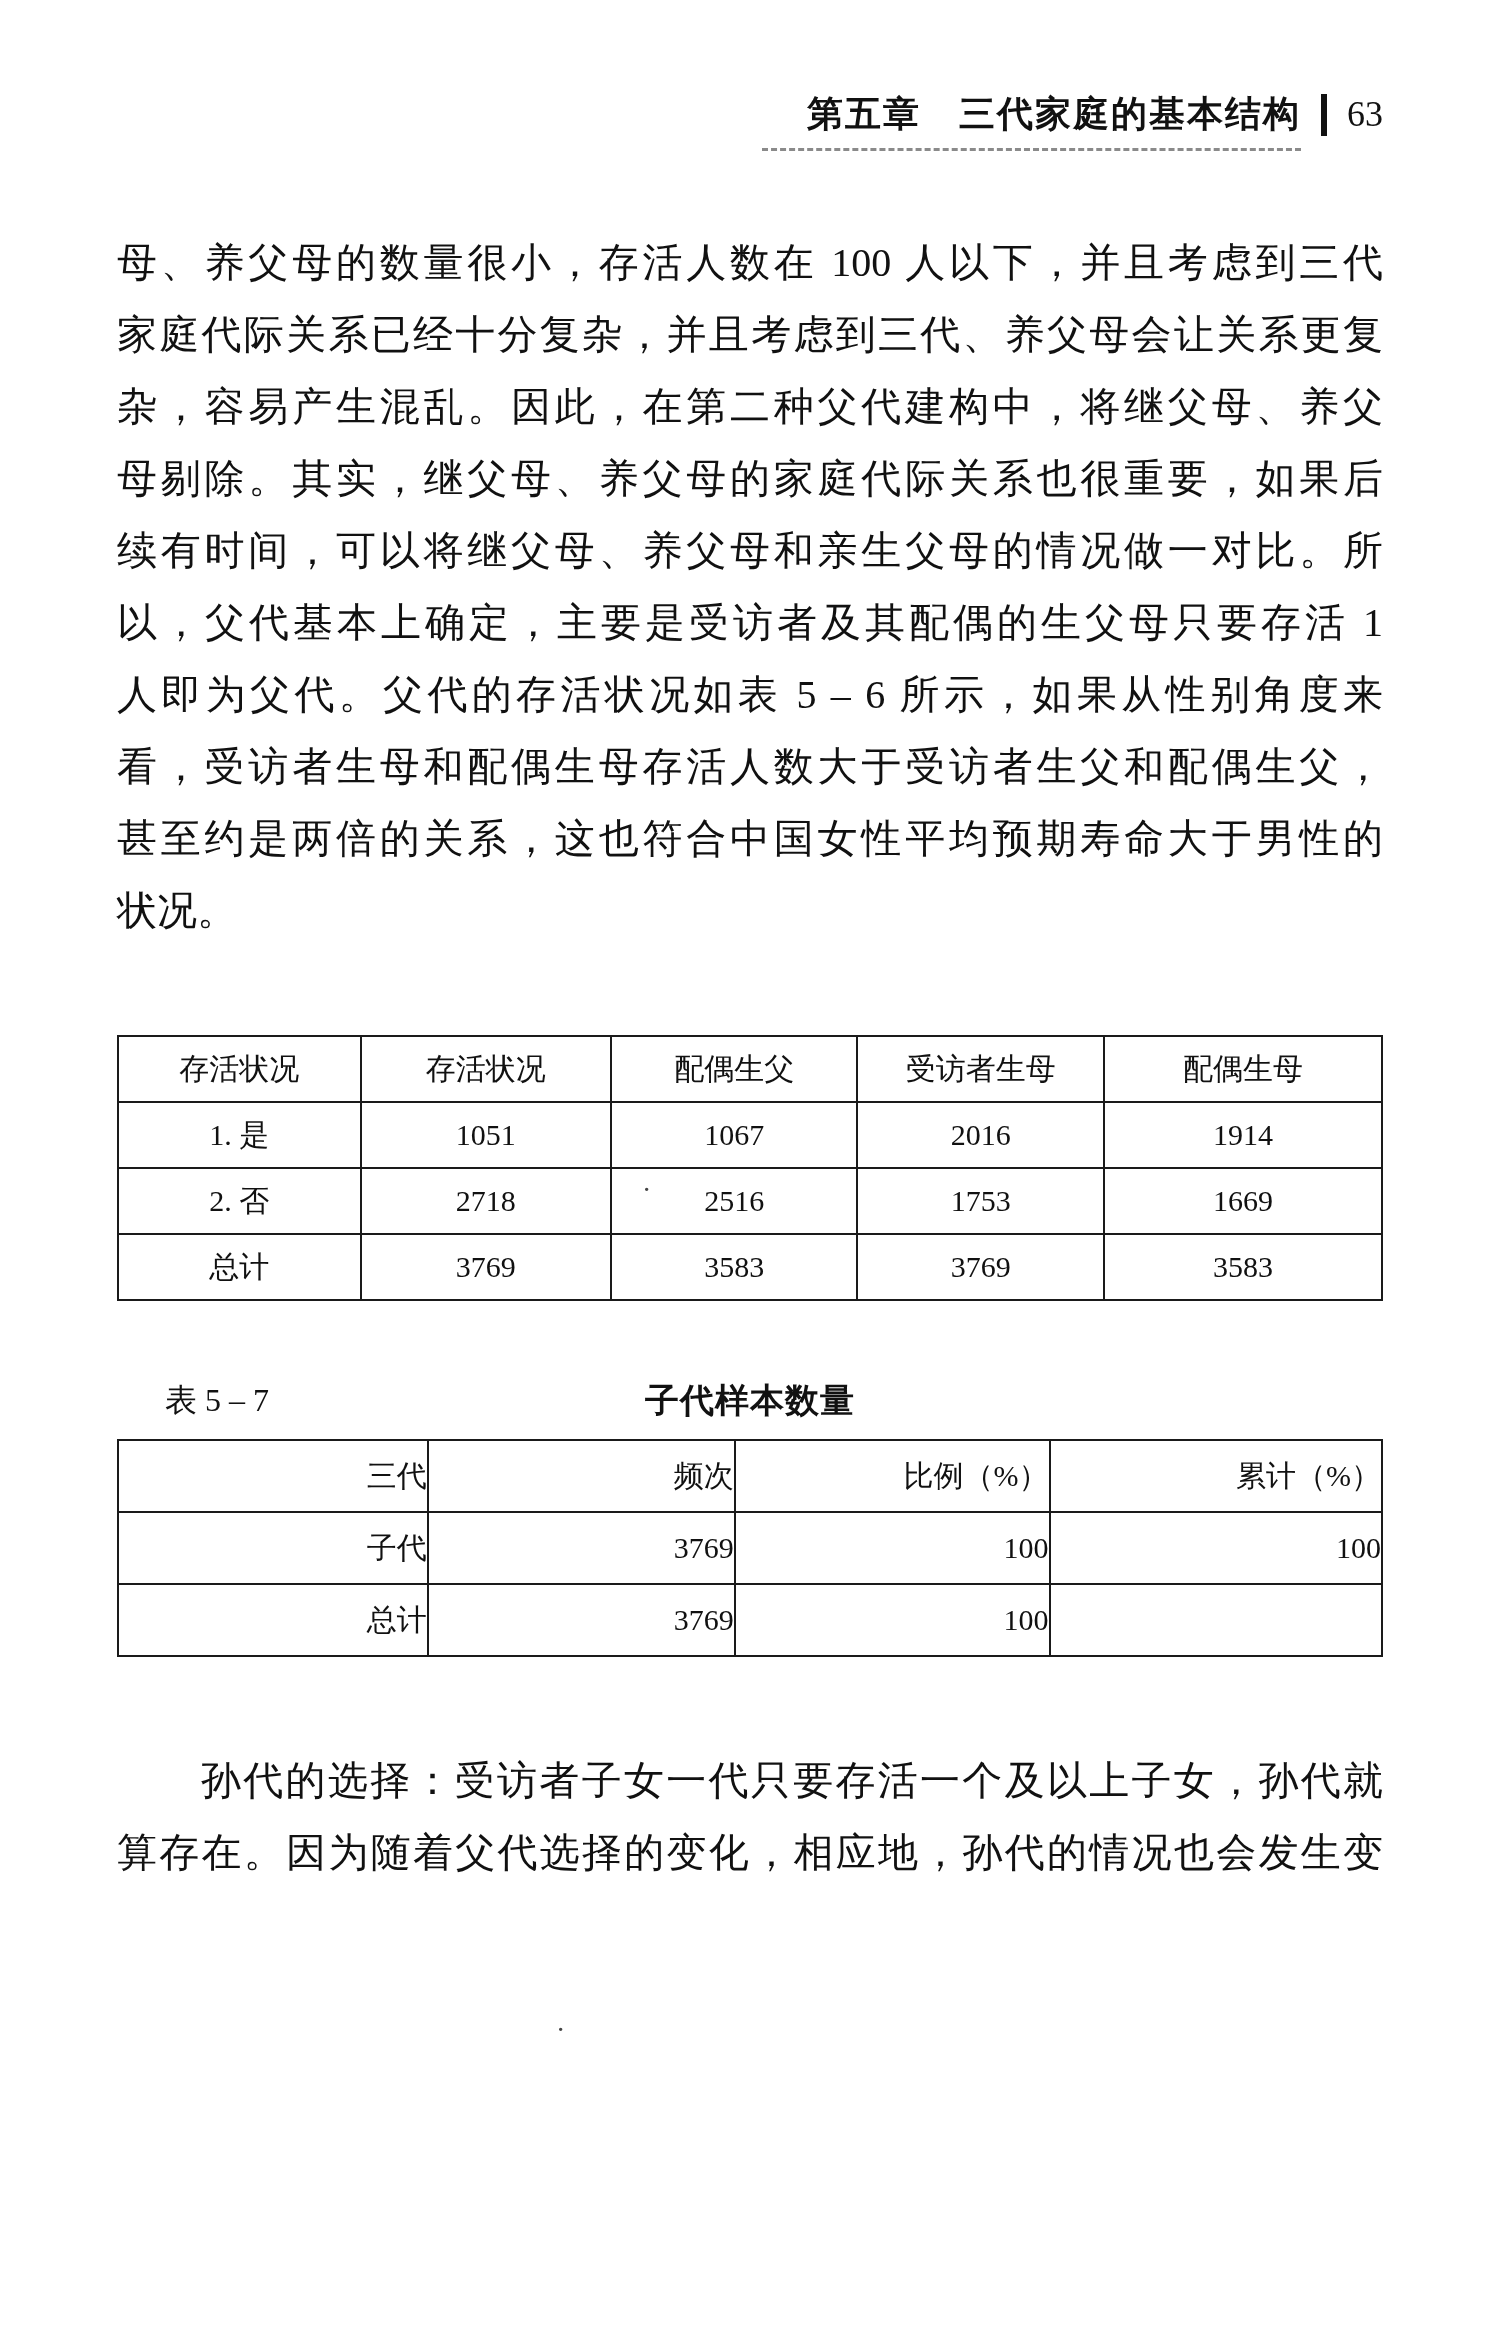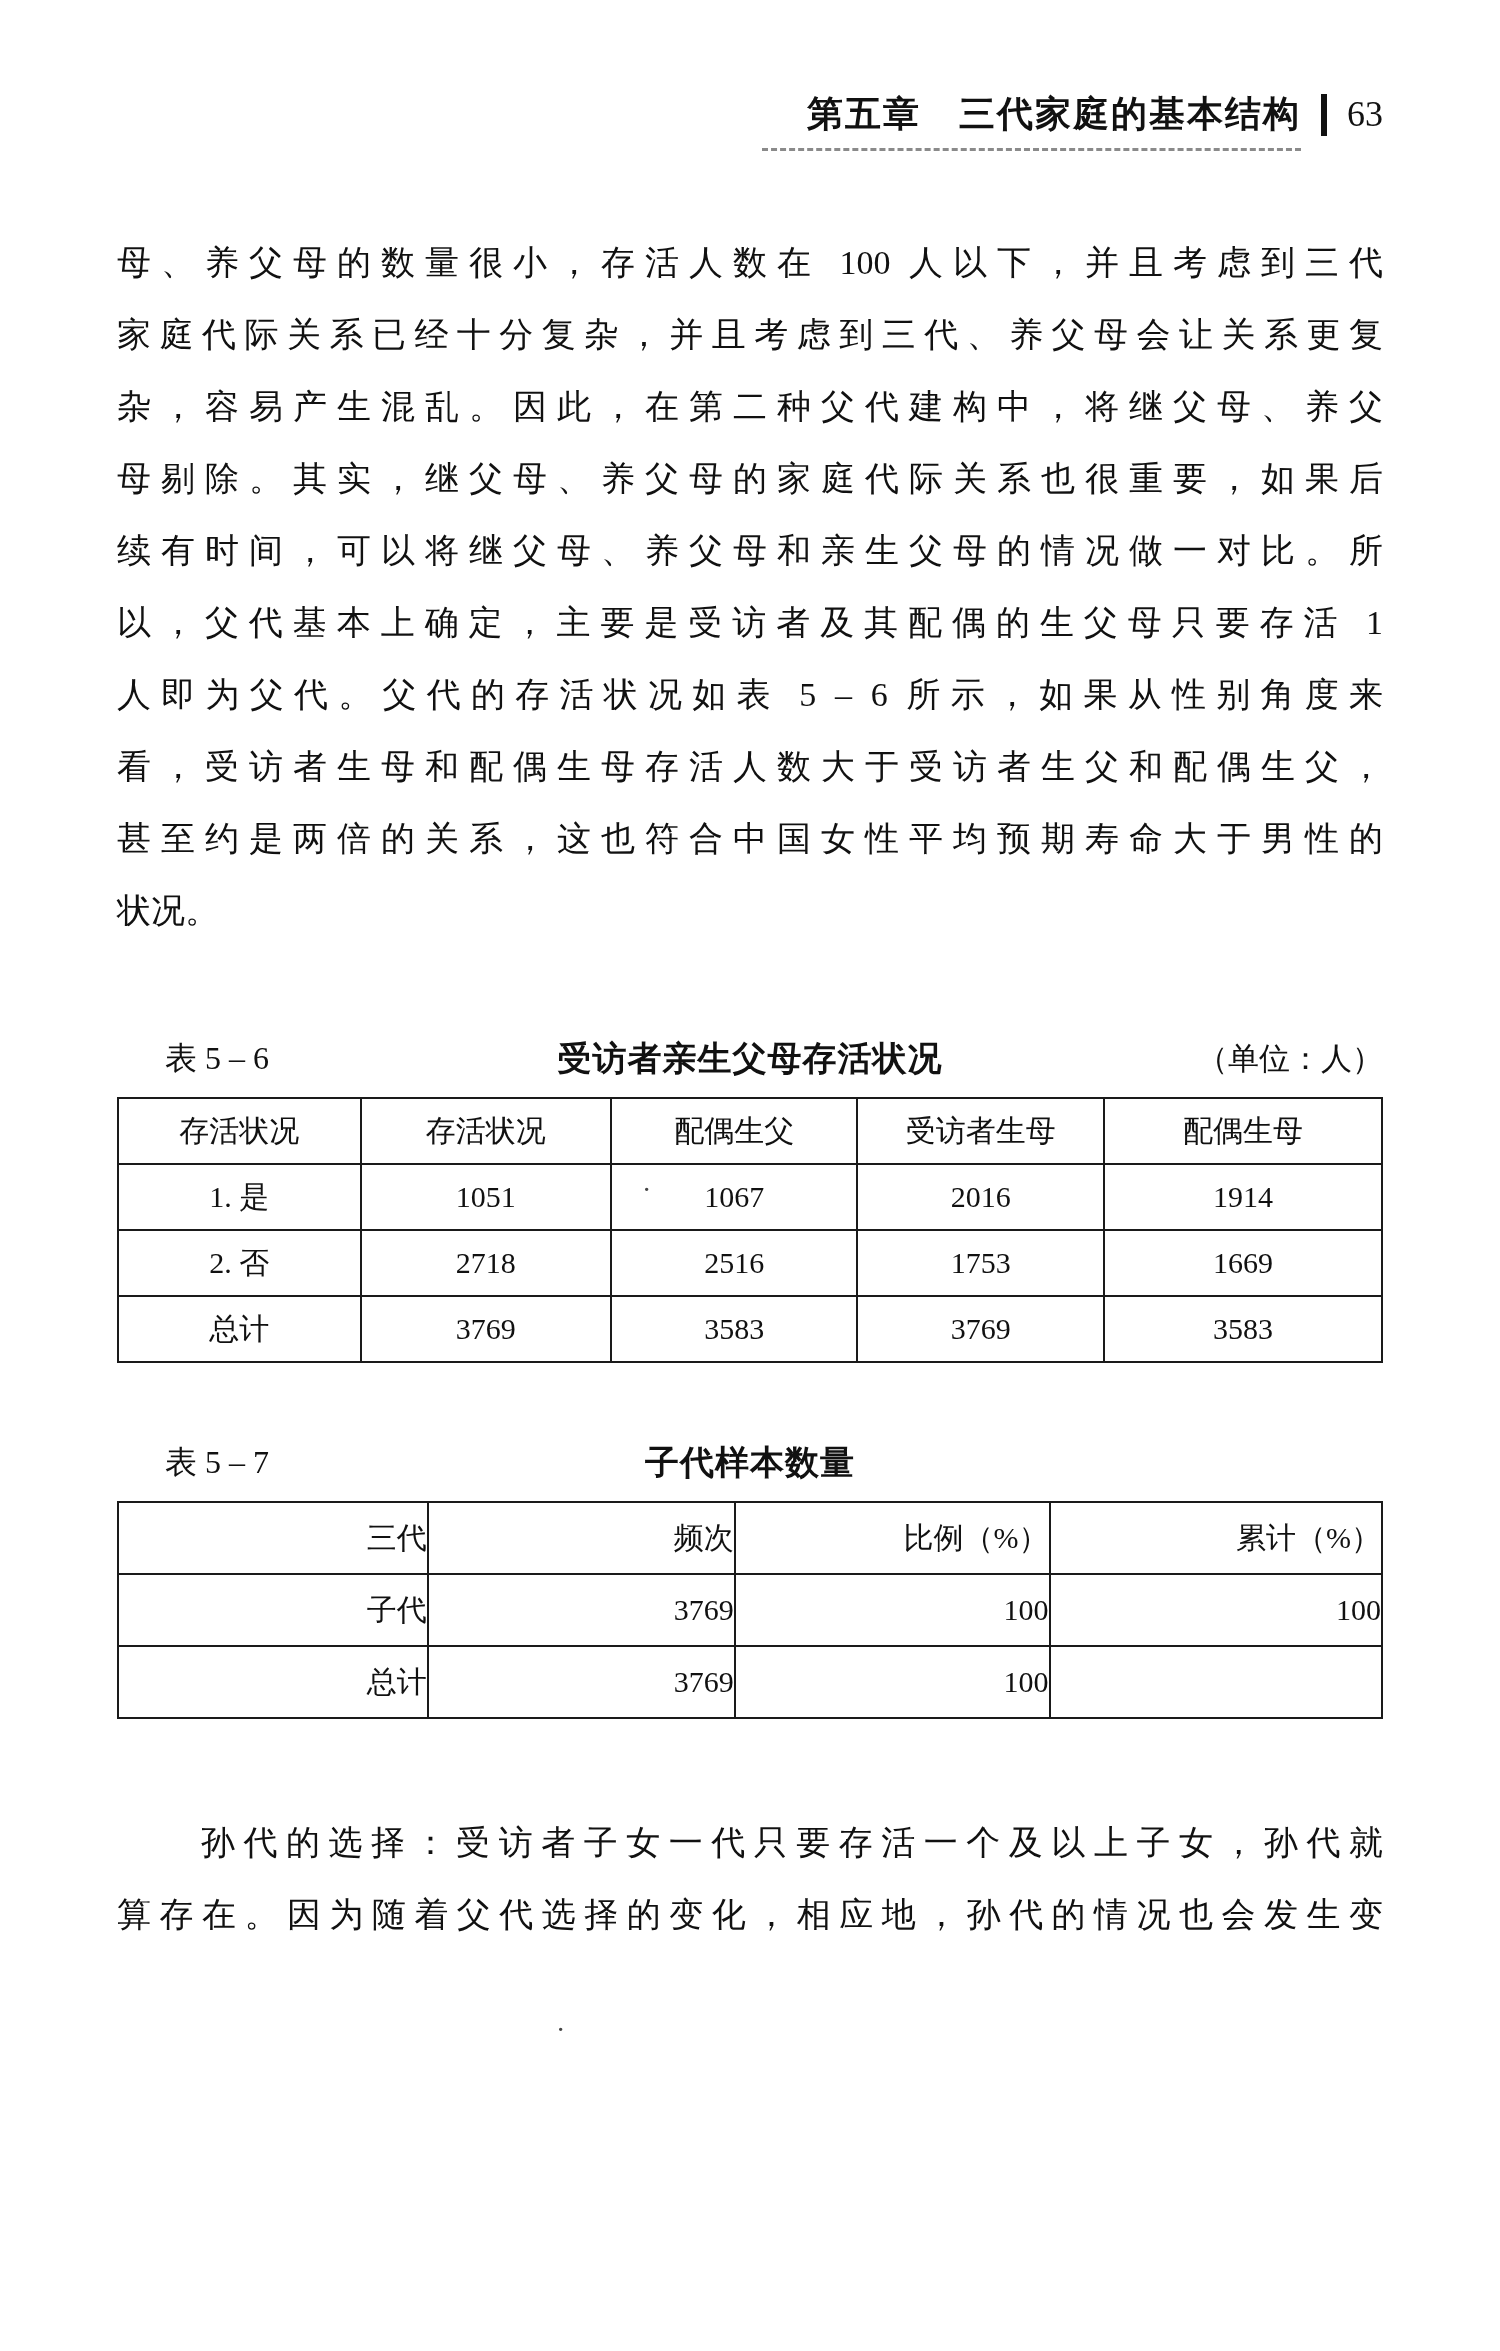--- a/index.html
+++ b/index.html
@@ -21,21 +21,21 @@
   .chapter-title {
     font-family: "Liberation Sans", "DejaVu Sans", sans-serif;
     font-weight: 700; font-size: 36px; letter-spacing: 2px; line-height: 44px;
     white-space: nowrap;
   }
   .dashes { height: 0; border-bottom: 3px dashed #8a8a8a; margin-top: 12px; margin-left: -45px; }
   .header-divider { width: 6px; height: 42px; background: #111111; margin: 2px 20px 0 20px; }
   .page-num { font-size: 36px; line-height: 44px; }
 
   
-  .para { font-size: 34px; line-height: 72px; }
+  .para { font-size: 40px; line-height: 72px; }
   .line { text-align: justify; text-justify: inter-character; }
   .line.jl { text-align-last: justify; }
   .line.indent { text-indent: 84px; }
   .p1 { margin-top: 76px; }
   .p2 { margin-top: 82px; }
   .p3 { margin-top: 88px; }
 
   
   .table-block56 { margin-top: 88px; }
   .table-block57 { margin-top: 76px; }
@@ -83,25 +83,20 @@
     <div class="line jl">母剔除。其实，继父母、养父母的家庭代际关系也很重要，如果后</div>
     <div class="line jl">续有时间，可以将继父母、养父母和亲生父母的情况做一对比。所</div>
     <div class="line jl">以，父代基本上确定，主要是受访者及其配偶的生父母只要存活 1</div>
     <div class="line jl">人即为父代。父代的存活状况如表 5 – 6 所示，如果从性别角度来</div>
     <div class="line jl">看，受访者生母和配偶生母存活人数大于受访者生父和配偶生父，</div>
     <div class="line jl">甚至约是两倍的关系，这也符合中国女性平均预期寿命大于男性的</div>
     <div class="line">状况。</div>
   </div>
 
   <div class="table-block56">
-    <div class="table-caption">
-      <span class="caption-label">表 5 – 6</span>
-      <span class="caption-title">受访者亲生父母存活状况</span>
-      <span class="caption-unit">（单位：人）</span>
-    </div>
     <table class="t56">
       <colgroup>
         <col style="width:19.2%">
           <col style="width:19.8%">
           <col style="width:19.5%">
           <col style="width:19.5%">
           <col style="width:22%">
       </colgroup>
       <thead>
         <tr>

